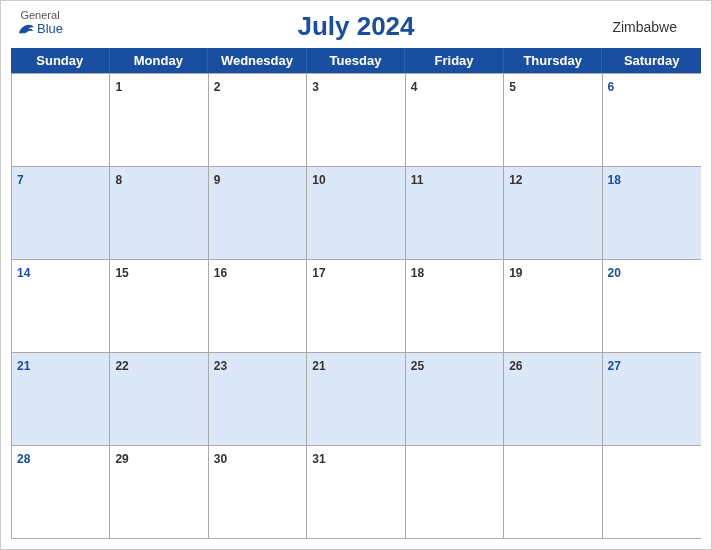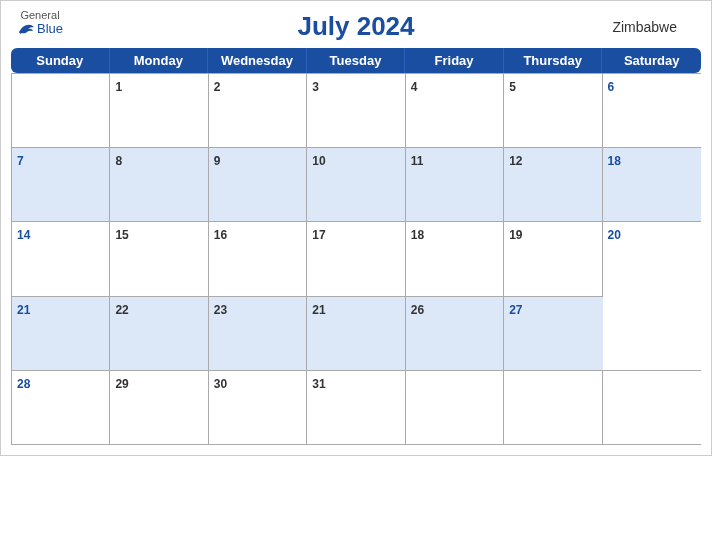--- a/index.html
+++ b/index.html
@@ -7,21 +7,21 @@
       font-family: Arial, sans-serif;
       background: #fff;
       width: 712px;
       height: 550px;
       display: flex;
       flex-direction: column;
       padding: 0;
     }
     .page {
       width: 712px;
-      height: 456px;
+      height: 550px;
       background: #fff;
       display: flex;
       flex-direction: column;
       border: 1px solid #ccc;
     }
     .header {
       display: flex;
       align-items: center;
       justify-content: center;
       position: relative;
@@ -68,21 +68,20 @@
     .calendar {
       flex: 1;
       display: flex;
       flex-direction: column;
       margin: 0 10px 10px 10px;
     }
     .cal-header {
       display: grid;
       grid-template-columns: repeat(7, 1fr);
       background: #1a4ea0;
-      border-radius: 6px;
     }
     .cal-header-cell {
       color: #fff;
       text-align: center;
       padding: 5px 2px;
       font-size: 13px;
       font-weight: bold;
       border-right: 1px solid #2a5fc0;
     }
     .cal-header-cell:last-child {
@@ -187,20 +186,21 @@
         <div class="cal-cell"><span class="cell-day">18</span></div>
         <div class="cal-cell"><span class="cell-day">19</span></div>
         <div class="cal-cell"><span class="cell-day saturday">20</span></div>
       </div>
 
       <div class="cal-row">
         <div class="cal-cell"><span class="cell-day sunday">21</span></div>
         <div class="cal-cell"><span class="cell-day">22</span></div>
         <div class="cal-cell"><span class="cell-day">23</span></div>
         <div class="cal-cell"><span class="cell-day">21</span></div>
+        <div class="cal-cell"><span class="cell-day">25</span></div>
         <div class="cal-cell"><span class="cell-day">26</span></div>
         <div class="cal-cell"><span class="cell-day saturday">27</span></div>
       </div>
 
       <div class="cal-row">
         <div class="cal-cell"><span class="cell-day sunday">28</span></div>
         <div class="cal-cell"><span class="cell-day">29</span></div>
         <div class="cal-cell"><span class="cell-day">30</span></div>
         <div class="cal-cell"><span class="cell-day">31</span></div>
         <div class="cal-cell"></div>

